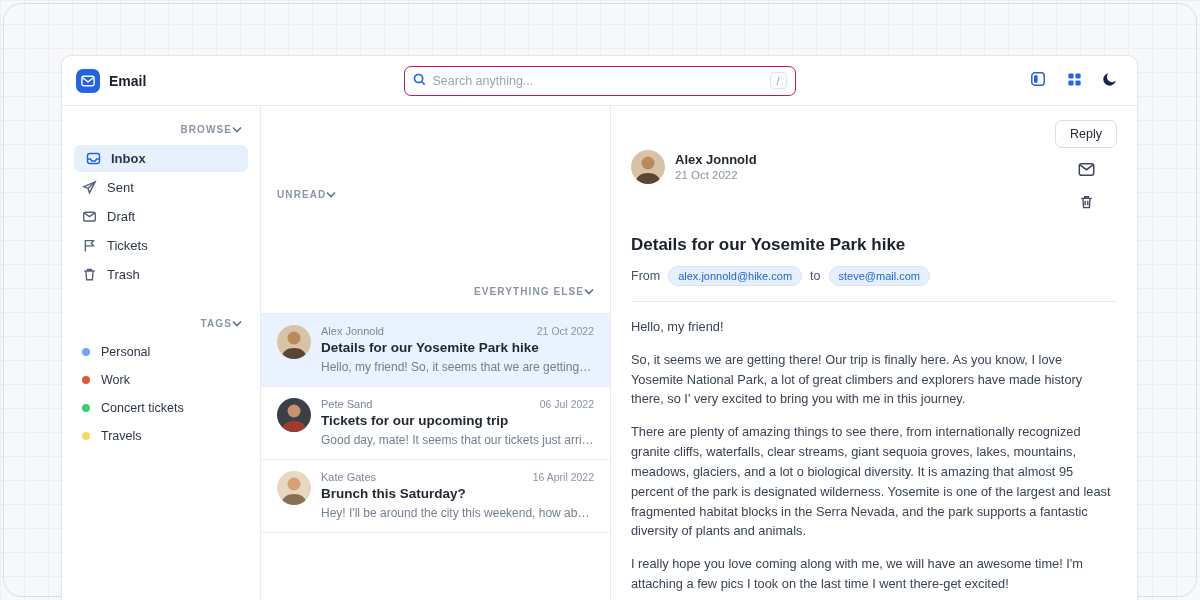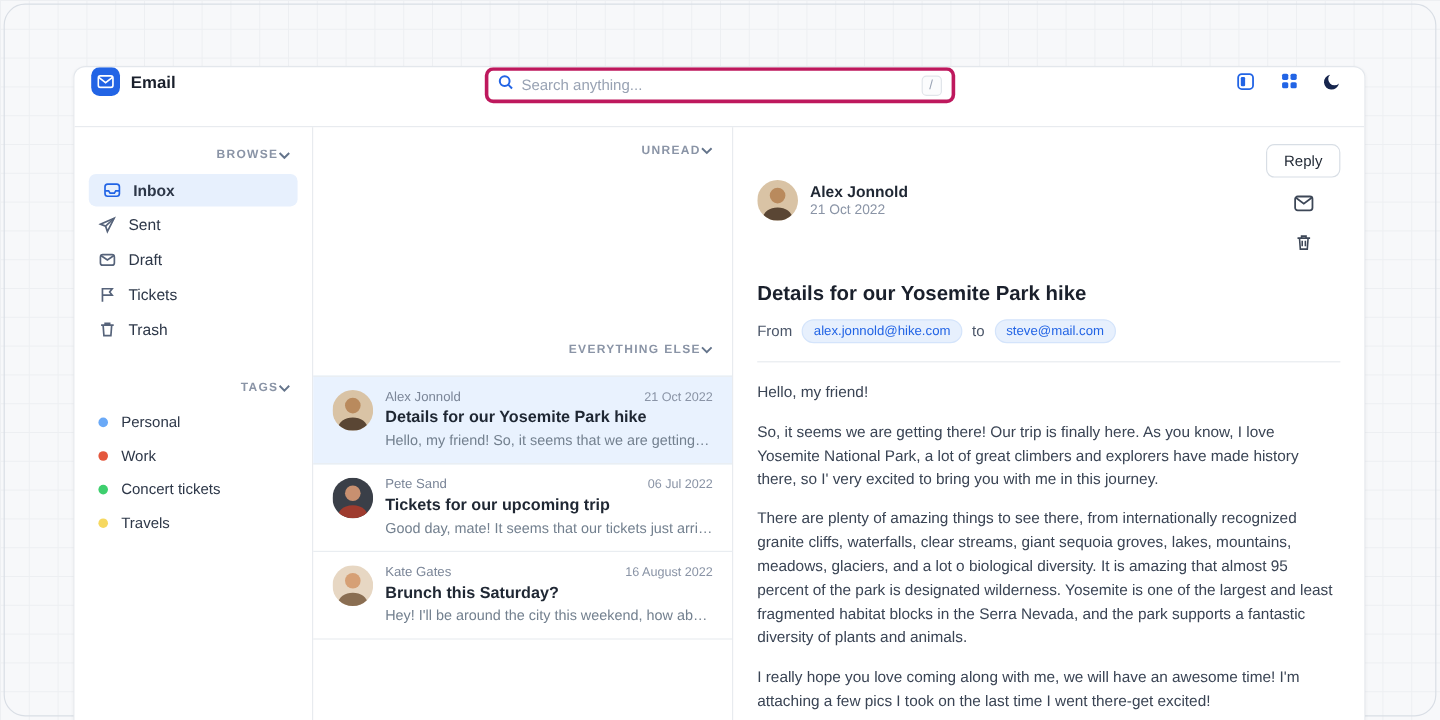--- a/index.html
+++ b/index.html
@@ -16,25 +16,25 @@
   .outer-frame{ position:absolute; inset:3px; border:1px solid #d9dee5; border-radius:18px; pointer-events:none; }
 
   .app{
     position:absolute; left:61px; top:55px; width:1077px; height:545px;
     background:#fff; border:1px solid #e3e7ec; border-bottom:none;
     border-radius:10px 10px 0 0; box-shadow:0 1px 3px rgba(16,24,40,.05);
     display:flex; flex-direction:column; overflow:hidden;
   }
 
   
-  .topbar{ height:50px; flex:none; border-bottom:1px solid #e8ebef; display:flex; align-items:flex-start; padding:0 14px; position:relative; }
+  .topbar{ height:50px; flex:none; border-bottom:1px solid #e8ebef; display:flex; align-items:center; padding:0 14px; position:relative; }
   .brand{ display:flex; align-items:center; gap:9px; }
   .logo{ width:24px; height:24px; background:#2264e5; border-radius:7px; display:grid; place-items:center; color:#fff; }
   .brand-title{ font-size:14px; font-weight:700; color:#1a202c; }
-  .search{ position:absolute; left:50%; transform:translateX(-50%); width:392px; height:30px; border:3px solid #be185d; border-radius:7px; background:#fff; display:flex; align-items:center; gap:7px; padding:0 8px; }
+  .search{ position:absolute; left:50%; transform:translateX(-50%); width:392px; height:30px; border:1px solid #be185d; border-radius:7px; background:#fff; display:flex; align-items:center; gap:7px; padding:0 8px; }
   .search svg{ color:#2264e5; flex:none; }
   .search input{ border:none; outline:none; flex:1; font-family:inherit; font-size:12.5px; color:#334155; background:transparent; }
   .search input::placeholder{ color:#98a2b3; }
   .kbd{ width:17px; height:17px; border:1px solid #e1e5ea; border-radius:4px; background:#fbfcfd; color:#98a2b3; font-size:11px; display:grid; place-items:center; flex:none; }
   .top-actions{ margin-left:auto; display:flex; gap:10px; }
   .icon-btn{ width:26px; height:26px; border:none; background:transparent; border-radius:6px; display:grid; place-items:center; cursor:pointer; }
   .c-blue{ color:#2264e5; } .c-navy{ color:#16254d; }
 
   
   .columns{ flex:1; display:flex; min-height:0; }
@@ -46,21 +46,21 @@
   .nav-item{ display:flex; align-items:center; gap:10px; padding:6px 8px; border-radius:6px; font-size:13px; color:#2d3748; cursor:pointer; margin-bottom:2px; }
   .nav-item .ic{ color:#56637a; display:grid; place-items:center; }
   .nav-item.active{ background:#e7f0fd; font-weight:700;padding-left:12px; }
   .nav-item.active .ic{ color:#2264e5; }
   .tags-block{ margin-top:26px; }
   .tag-item{ display:flex; align-items:center; gap:11px; padding:6px 8px; font-size:12.5px; color:#2d3748; cursor:pointer; margin-bottom:2px; }
   .dot{ width:8px; height:8px; border-radius:50%; flex:none; }
 
   
   .maillist{ width:350px; flex:none; border-right:1px solid #e8ebef; display:flex; flex-direction:column; }
-  .unread-zone{ height:168px; flex:none; display:flex; flex-direction:column; }
+  .unread-zone{ height:168px; flex:none; display:flex; flex-direction:row; }
   .unread-zone .section-head{ padding:14px 16px 0; }
   .empty-note{ flex:1; display:grid; place-items:center; font-size:12.5px; color:#68788f; text-align:center; padding:0 30px; }
   .else-head{ padding:12px 16px 10px; }
   .msg{ display:flex; gap:10px; padding:11px 16px 12px; border-bottom:1px solid #e9edf1; cursor:pointer; }
   .msg:first-of-type{ border-top:1px solid #e9edf1; }
   .msg.selected{ background:#e9f2fe; }
   .avatar{ width:34px; height:34px; border-radius:50%; overflow:hidden; flex:none; }
   .avatar svg{ display:block; }
   .msg-body{ flex:1; min-width:0; }
   .msg-top{ display:flex; justify-content:space-between; align-items:baseline; margin-bottom:3px; }
@@ -290,21 +290,21 @@
         <span class="avatar">
           <svg width="34" height="34" viewBox="0 0 34 34">
               <rect width="34" height="34" fill="#e7d7c3"></rect>
               <circle cx="17" cy="13" r="6.5" fill="#d6a075"></circle>
               <path d="M4 34c1-8 6.5-11 13-11s12 3 13 11z" fill="#8a6e52"></path>
             </svg>
         </span>
         <div class="msg-body">
           <div class="msg-top">
             <span class="msg-sender">Kate Gates</span>
-            <span class="msg-date">16 August 2022</span>
+            <span class="msg-date">16 April 2022</span>
           </div>
           <div class="msg-subject">Brunch this Saturday?</div>
           <div class="msg-preview">Hey! I'll be around the city this weekend, how about a...</div>
         </div>
       </article>
     </section>
 
     <section class="detail">
       <div class="detail-head">
         <span class="avatar">

